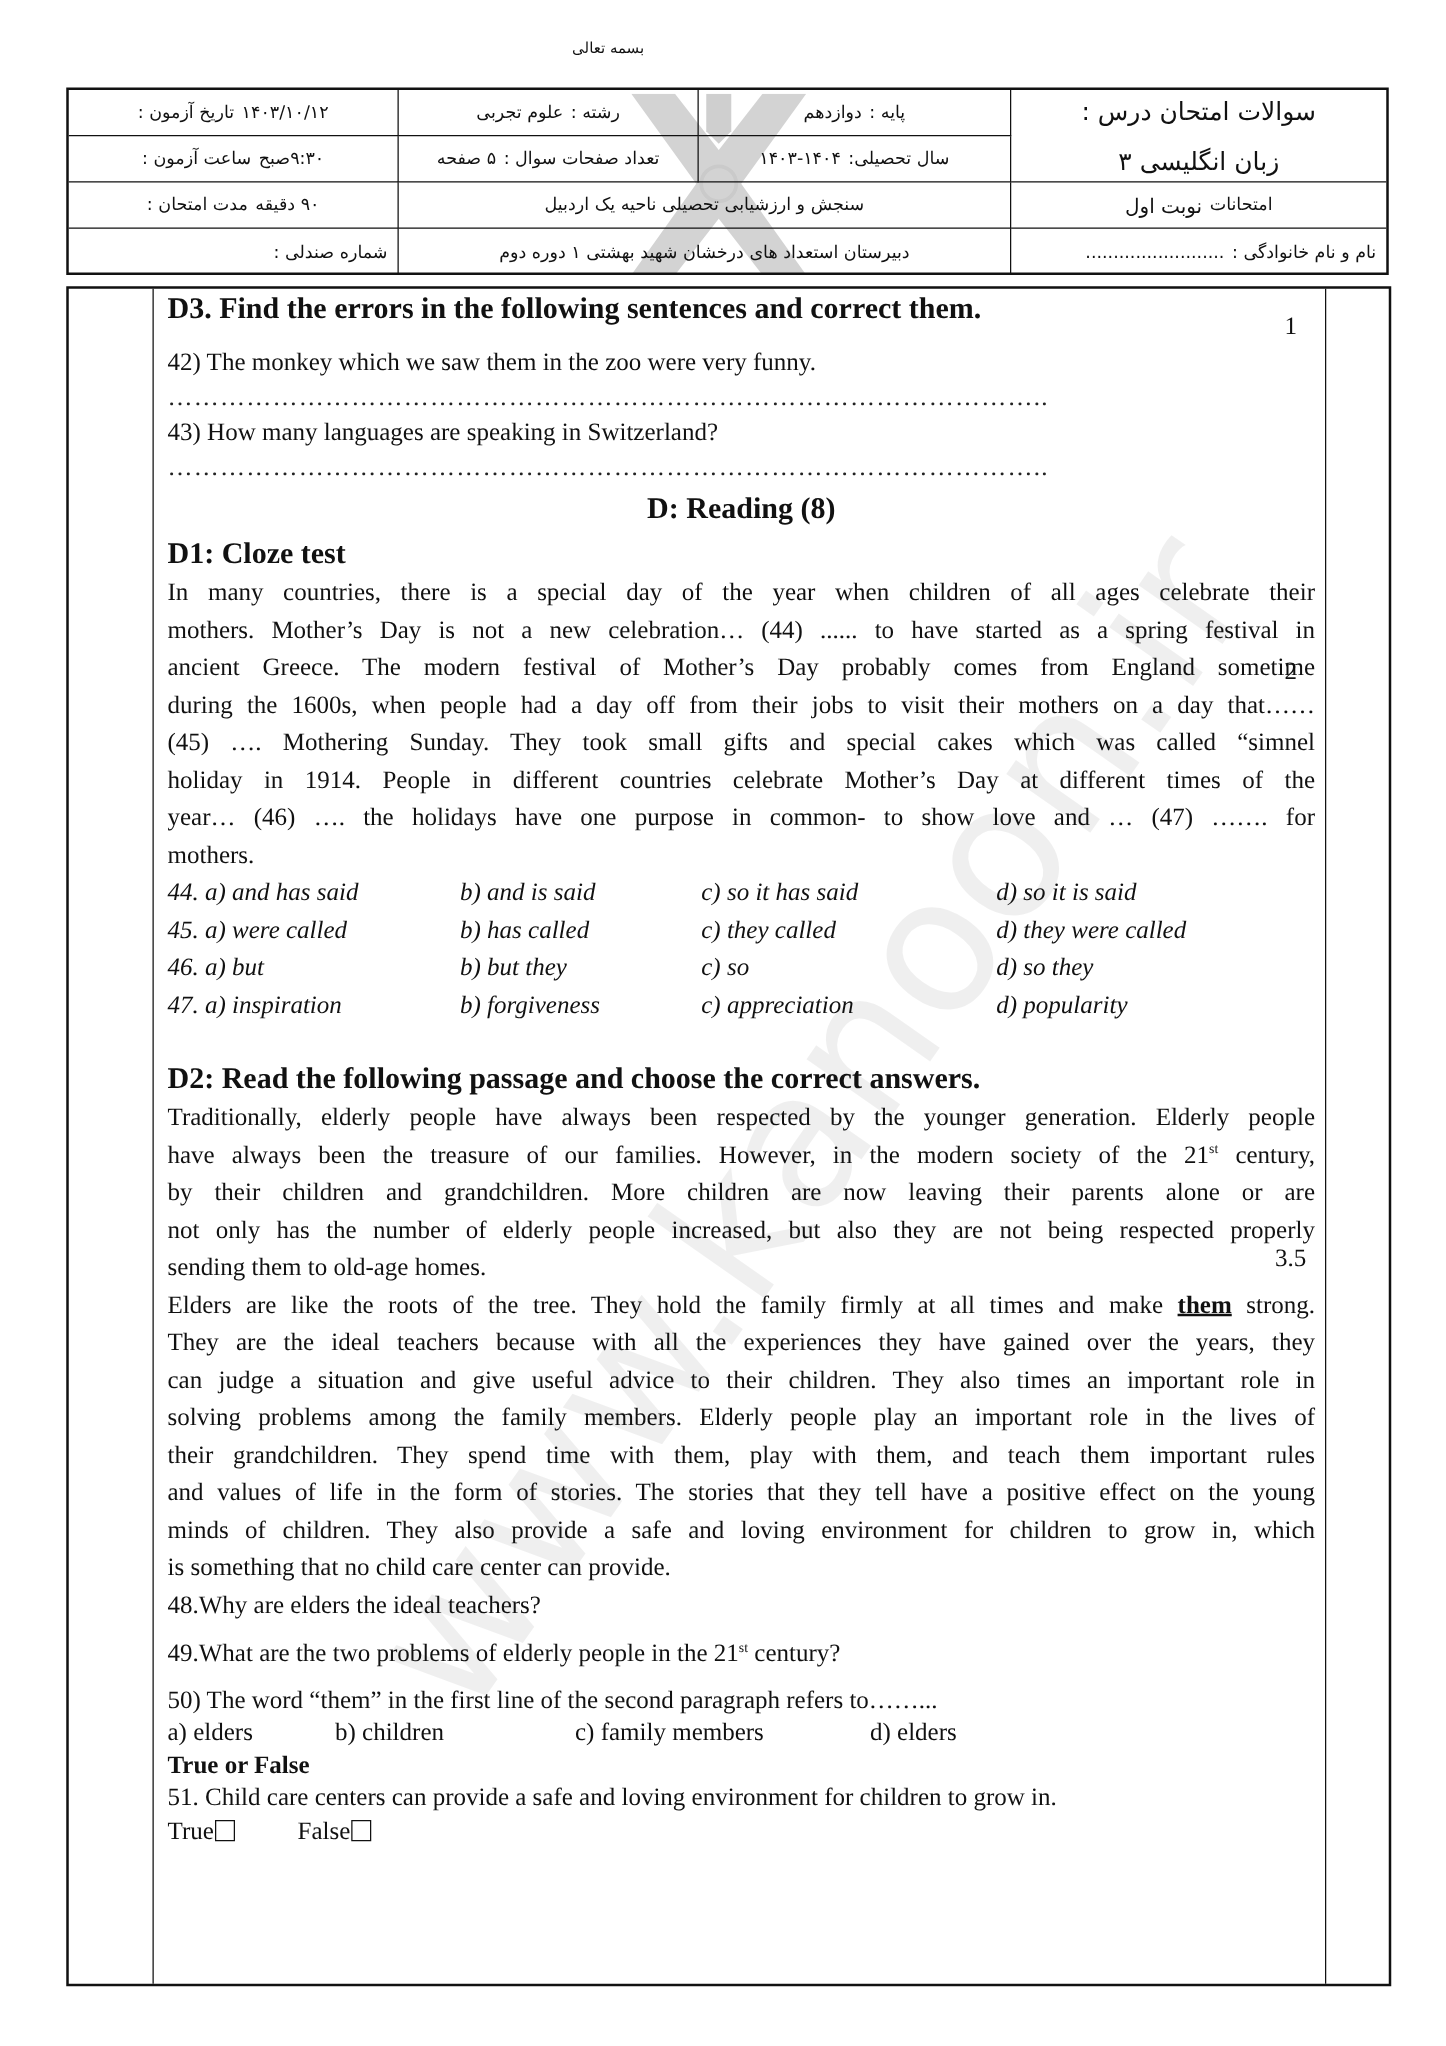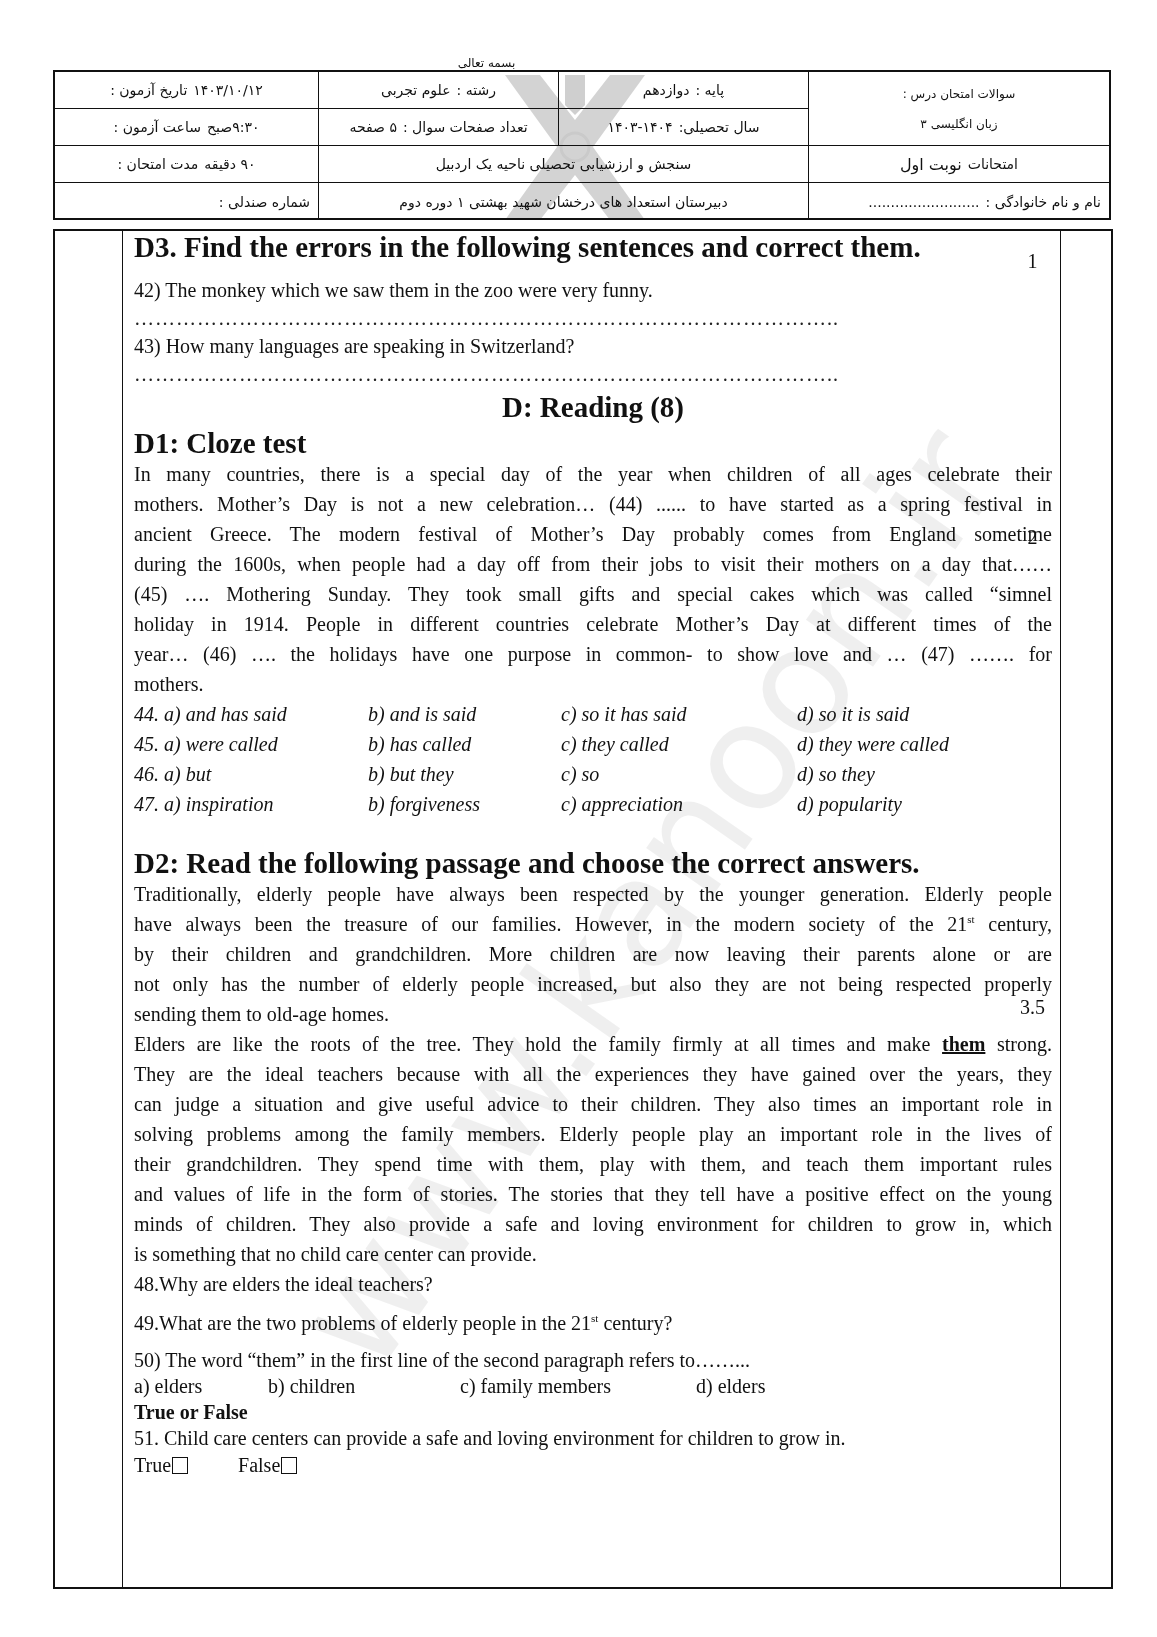--- a/index.html
+++ b/index.html
@@ -1,32 +1,32 @@
 <!DOCTYPE html>
 <html><head>
 <meta charset="utf-8">
 <style>
   html, body { margin:0; padding:0; background:#ffffff; }
   body { width:1157px; height:1637px; position:relative; overflow:hidden; font-family:"Liberation Serif", serif; color:#111; }
-  .bismillah { position:absolute; top:56px; left:0; width:973px; text-align:center; font-family:"DejaVu Sans", sans-serif; font-size:12px; direction:rtl; }
+  .bismillah { position:absolute; top:31px; left:0; width:973px; text-align:center; font-family:"DejaVu Sans", sans-serif; font-size:12px; direction:rtl; }
   .header { position:absolute; top:70px; left:53px; width:1058px; height:150px; border:2px solid #111; box-sizing:border-box; display:grid;
             grid-template-columns: 264px 240px 250px 300px; grid-template-rows: 37px 37px 37px 37px; direction:ltr; }
   .hc { border-right:1px solid #111; border-bottom:1px solid #111; font-family:"DejaVu Sans", sans-serif; font-size:14px; direction:rtl;
         display:flex; align-items:center; justify-content:center; gap:6px; box-sizing:border-box; padding:0 8px; }
   .hc.last-col { border-right:none; }
   .hc.last-row { border-bottom:none; }
   .hc b { font-weight:normal;text-align:center; }
   .hc.right-align { justify-content:flex-start; }
   .watermark-logo { position:absolute; top:75px; left:505px; width:140px; height:145px; opacity:0.28; pointer-events:none; }
   .body-frame { position:absolute; top:229px; left:53px; width:1060px; height:1360px; border:2px solid #111; box-sizing:border-box; }
   .col-left { position:absolute; top:0; left:67px; width:1px; height:100%; background:#111; }
   .col-right { position:absolute; top:0; left:1005px; width:1px; height:100%; background:#111; }
   .score { position:absolute; left:1010px; width:45px; text-align:center; font-size:20px; }
   .content { position:absolute; left:134px; top:229px; width:918px; font-size:20px; line-height:30px; }
-  .h-sec { font-weight:bold; font-size:29px; line-height:32px; }
+  .h-sec { font-weight:bold; font-size:24px; line-height:32px; }
   .center { text-align:center; }
   .p-just { text-align:justify; text-align-last:justify; }
   .p-last { text-align:left; text-align-last:left; }
   .dots { letter-spacing:1px; color:#222; overflow:hidden; white-space:nowrap; width:745px; }
   .opt-row { display:flex; }
   .opt-row span { display:inline-block;font-style:italic; }
   .o1 { width:234px; } .o2 { width:193px; } .o3 { width:236px; } .o4 { width:250px; }
   .q50 span { display:inline-block; }
   .u { text-decoration:underline; font-weight:bold; }
   sup { font-size:11px; line-height:0; vertical-align:super; }
@@ -52,21 +52,21 @@
     <span>تاریخ آزمون :</span>
   </div>
   <div class="hc">
     <span>رشته :</span>
     <b>علوم تجربی</b>
   </div>
   <div class="hc">
     <span>پایه :</span>
     <b>دوازدهم</b>
   </div>
-  <div class="hc last-col" style="grid-row: span 2; flex-direction:column; gap:16px; font-size:12px;">
+  <div class="hc last-col" style="grid-row: span 2; flex-direction:column; gap:16px; font-size:20px;">
     <b>سوالات امتحان درس :</b>
     <span>زبان انگلیسی ۳</span>
   </div>
 
   <div class="hc">
     <b>۹:۳۰صبح</b>
     <span>ساعت آزمون :</span>
   </div>
   <div class="hc">
     <span>تعداد صفحات سوال :</span>

